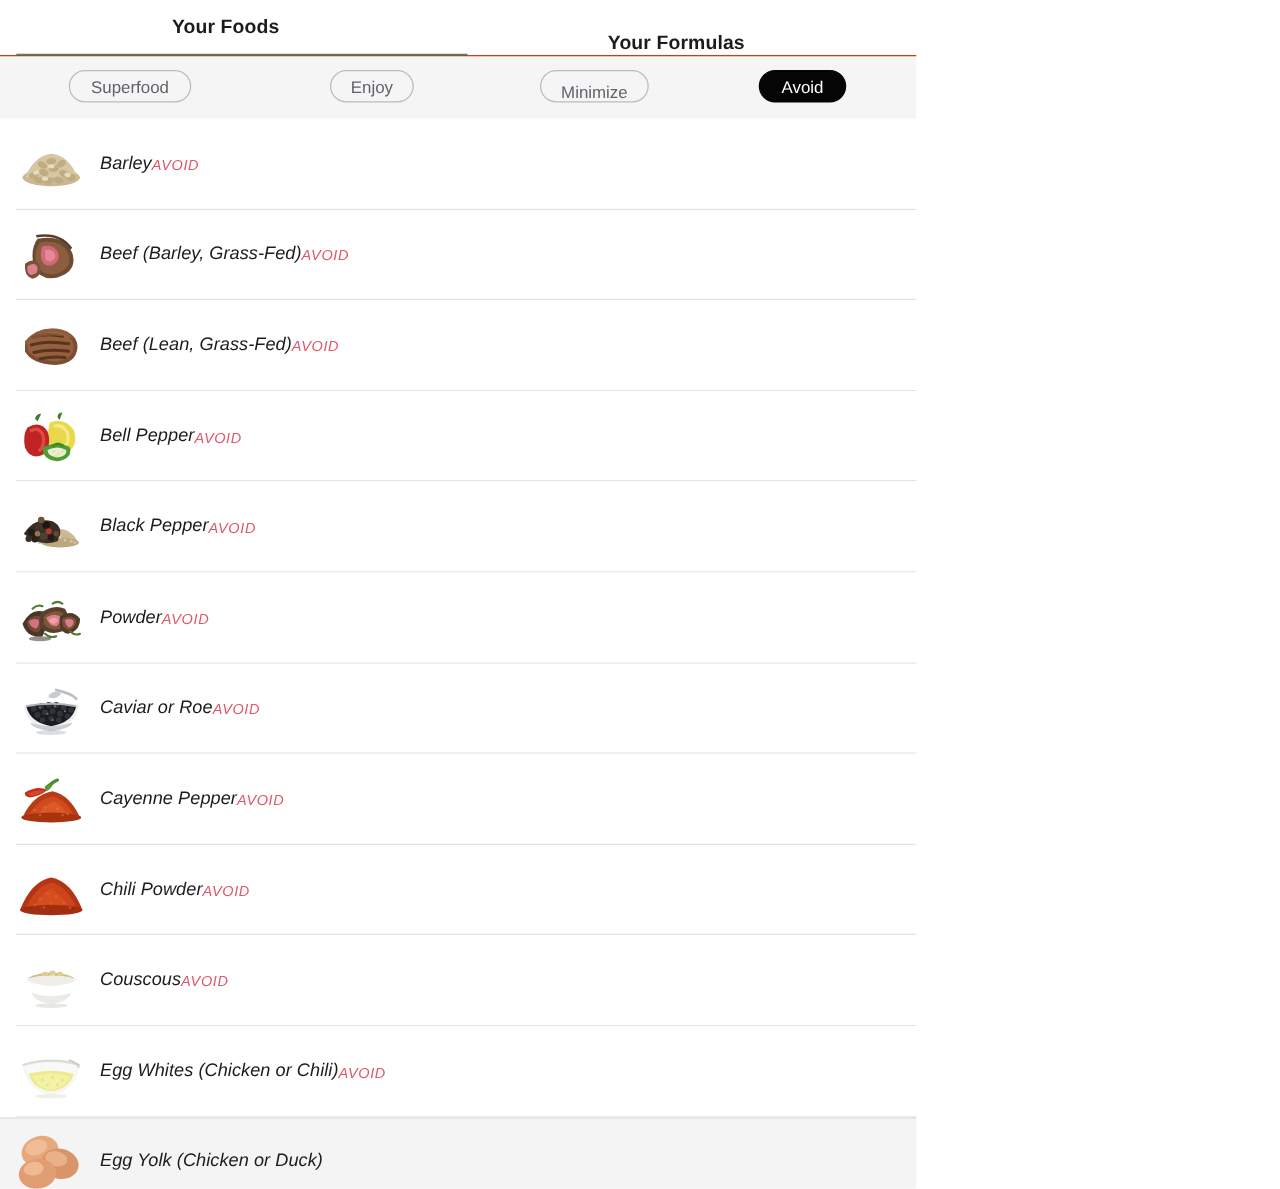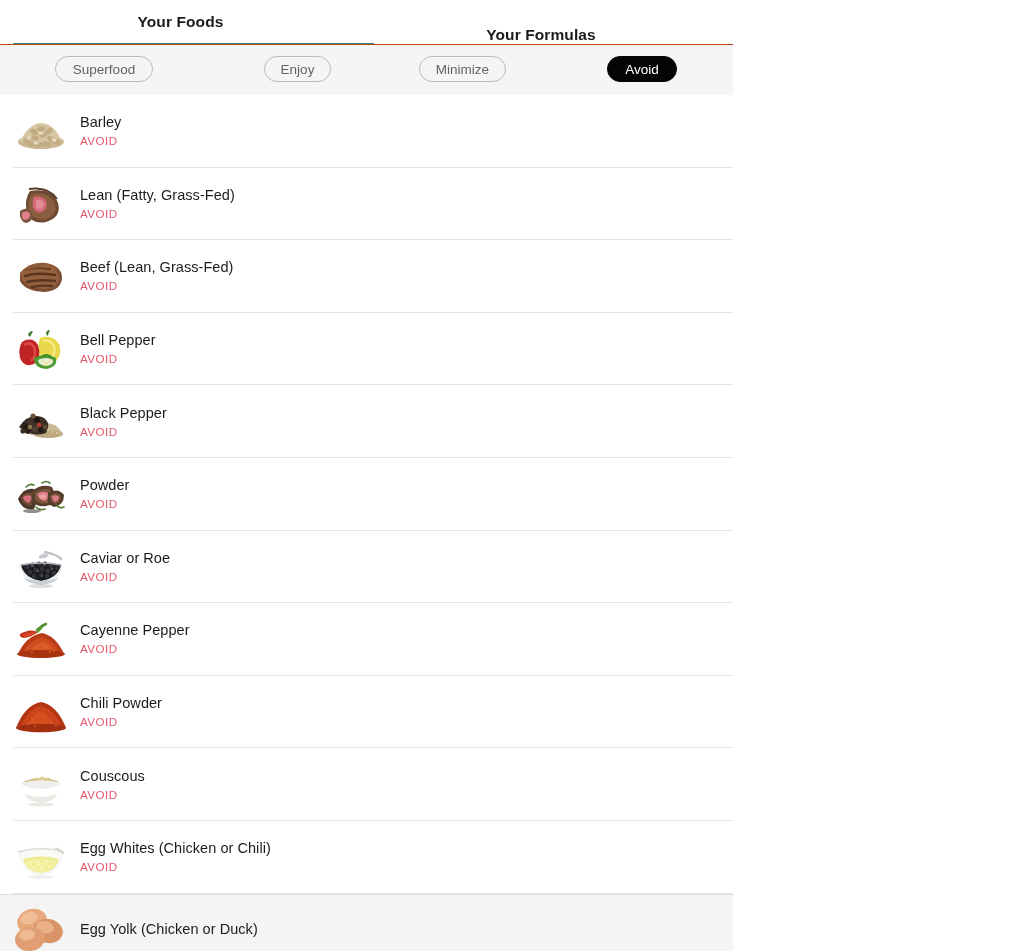--- a/index.html
+++ b/index.html
@@ -73,21 +73,21 @@
     font-size: 13.5px;
     color: #5f6369;
     background: transparent;
     border: 1px solid #b9bcc0;
     cursor: pointer;
     user-select: none;
     white-space: nowrap;
   }
   .chip.c0 { left: 55px;  width: 98px; }
   .chip.c1 { left: 264px; width: 67px; }
-  .chip.c2 { left: 419px; width: 87px; }
+  .chip.c2 { left: 432px; width: 87px; align-items: flex-end; }
   .chip.c3 {
     left: 607px; width: 70px;
     background: #050505;
     border-color: #050505;
     color: #ffffff;
   }
 
   
   .food-list {
     position: relative;
@@ -115,22 +115,23 @@
     width: 58px;
     height: 58px;
     flex: 0 0 58px;
     overflow: hidden;
   }
   .thumb svg { display: block; width: 58px; height: 58px; }
 
   .food-text {
     margin-left: 10px;
     display: flex;
-    flex-direction: column;
+    flex-direction: row;
     justify-content: center;
+    font-style: italic;
   }
   .food-name {
     font-size: 14.5px;
     color: #1c1c1e;
     line-height: 17px;
     letter-spacing: 0.05px;
   }
   .food-tag {
     margin-top: 3px;
     font-size: 11.6px;
@@ -227,21 +228,21 @@
               <path d="M20 19 Q38 16 43 29 Q46 40 33 44 Q21 46 17 36 Q15 25 20 19 Z" fill="#8a5e3f"></path>
               <path d="M22 22 Q30 20 34 26 Q37 33 30 37 Q23 39 21 32 Q20 25 22 22 Z" fill="#d4697a"></path>
               <path d="M24 25 Q30 24 32 28 Q33 32 29 34 Q25 35 24 31 Z" fill="#e38a95"></path>
               <path d="M8 36 Q16 30 20 38 Q22 46 14 48 Q7 46 8 36 Z" fill="#7a5239"></path>
               <path d="M10 38 Q16 34 18 39 Q19 44 13 45 Q9 44 10 38 Z" fill="#de7f8c"></path>
               <path d="M17 14 Q36 11 45 24" stroke="#5b3c28" stroke-width="2" fill="none"></path>
             </g>
           </svg>
         </div>
         <div class="food-text">
-          <div class="food-name">Lean (Fatty, Grass-Fed)</div>
+          <div class="food-name">Beef (Barley, Grass-Fed)</div>
           <div class="food-tag">AVOID</div>
         </div>
         <div class="divider"></div>
       </div>
 
       <div class="food-row">
         <div class="thumb">
           <svg viewBox="0 0 58 58">
             <g>
               <path d="M8 26 Q18 14 34 16 Q50 19 50 31 Q49 44 32 45 Q13 44 8 34 Z" fill="#7b4e33"></path>

